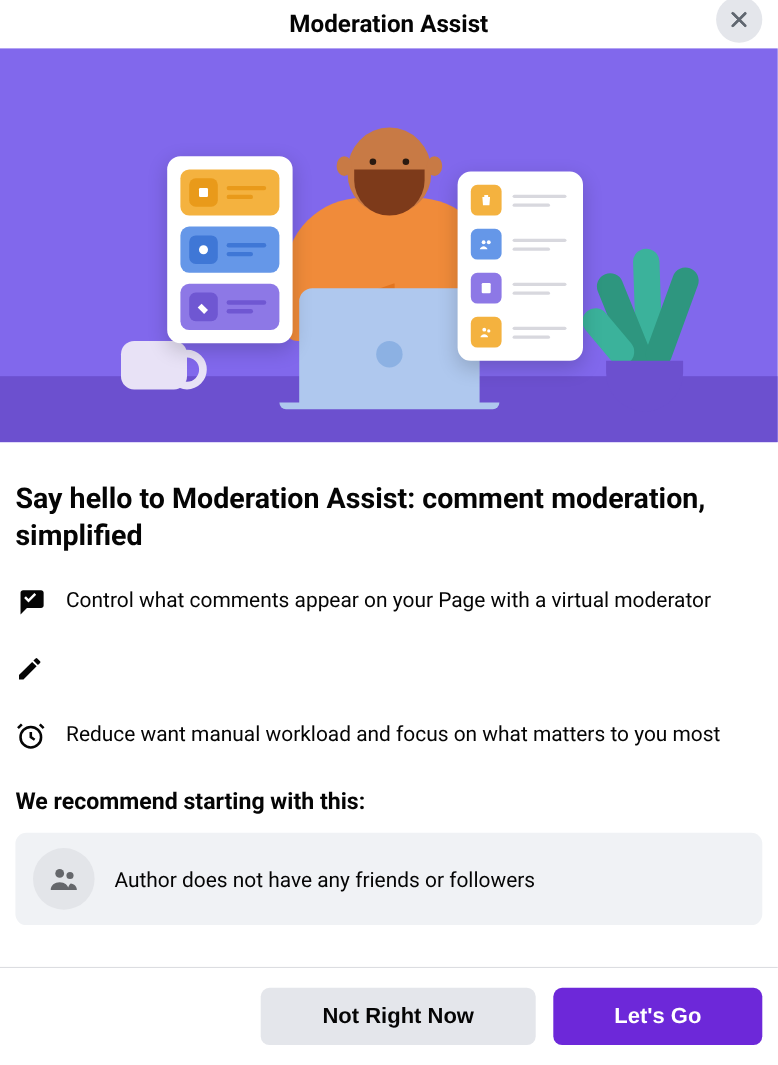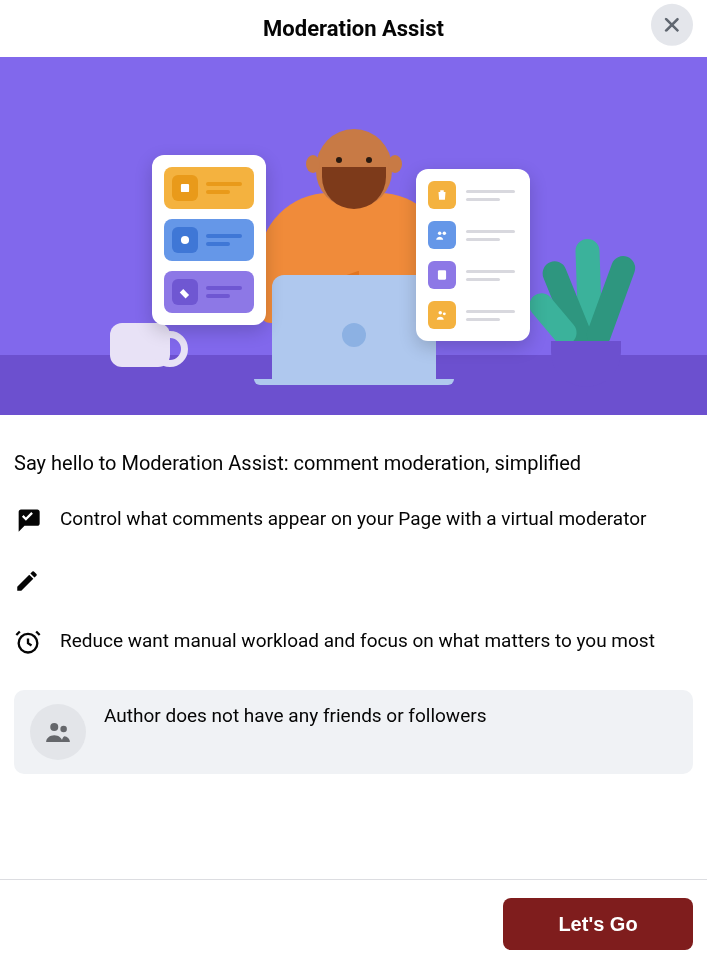--- a/index.html
+++ b/index.html
@@ -10,21 +10,21 @@
     background: #fff;
     color: #050505;
     display: flex;
     flex-direction: column;
   }
   .header {
     display: flex;
     align-items: center;
     justify-content: center;
     position: relative;
-    height: 57px;
+    height: 44px;
     padding: 0 16px;
   }
   .header-title {
     font-size: 22px;
     font-weight: 700;
   }
   .close-btn {
     position: absolute;
     right: 14px;
     top: 50%;
@@ -192,22 +192,22 @@
   .mini.y .sq{background:#f4b23f;}
   .mini.b .sq{background:#6597e8;}
   .mini.p .sq{background:#8d78e6;}
 
   .content {
     flex:1;
     padding: 36px 14px 0 14px;
     overflow-y:auto;
   }
   .headline{
-    font-size:20px;
-    font-weight:400;
+    font-size:26px;
+    font-weight:700;
     line-height:1.25;
     margin-bottom:30px;
   }
   .feat{
     display:flex;
     align-items:flex-start;
     gap:18px;
     margin-bottom:30px;
   }
   .feat .ficon{width:28px;flex-shrink:0;color:#050505;}
@@ -217,20 +217,21 @@
     font-size:21px;
     font-weight:700;
     margin-top:18px;
     margin-bottom:16px;
   }
   .recommend-card{
     background:#f0f2f5;
     border-radius:10px;
     padding:14px 16px;
     display:flex;
+    align-items:center;
     gap:18px;
   }
   .rec-icon{
     width:56px;height:56px;border-radius:50%;
     background:#e3e5e9;
     display:flex;align-items:center;justify-content:center;
     color:#65676b;
   }
   .rec-text{font-size:19px;}
 
@@ -244,21 +245,21 @@
   .btn{
     height:52px;
     border-radius:8px;
     border:none;
     font-size:20px;
     font-weight:600;
     cursor:pointer;
     padding:0 36px;
   }
   .btn.secondary{background:#e4e6eb;color:#050505; min-width:250px;}
-  .btn.primary{background:#7f1d1d;color:#fff; min-width:190px;}
+  .btn.primary{background:#6d28d9;color:#fff; min-width:190px;}
 </style>
 </head>
 <body>
 
 <div class="header">
   <div class="header-title">Moderation Assist</div>
   <div class="close-btn">
     <svg viewBox="0 0 24 24">
         <path d="M18.3 5.71 12 12l6.3 6.29-1.41 1.42L10.59 13.4l-6.3 6.3-1.4-1.42L9.17 12 2.88 5.71 4.3 4.29l6.29 6.3 6.3-6.3z" transform="translate(1 0)" fill="#606770"></path>
         <path d="M6 6 L18 18 M18 6 L6 18" stroke="#606770" stroke-width="2.6" stroke-linecap="round"></path>
@@ -401,28 +402,30 @@
   <div class="feat">
     <div class="ficon">
       <svg viewBox="0 0 24 24" width="28" height="28" fill="none" stroke="#050505" stroke-width="2">
           <circle cx="12" cy="13" r="8"></circle>
           <path d="M12 9v4l3 2M5 3 2 6M19 3l3 3"></path>
         </svg>
     </div>
     <div class="ftext">Reduce want manual workload and focus on what matters to you most</div>
   </div>
 
+  <div class="recommend-title">We recommend starting with this:</div>
 
   <div class="recommend-card">
     <div class="rec-icon">
       <svg viewBox="0 0 24 24" width="30" height="30" fill="#65676b">
           <circle cx="9" cy="8" r="3.2"></circle>
           <circle cx="16.5" cy="9.5" r="2.6"></circle>
           <path d="M2.5 20c0-3.3 3-5.5 6.5-5.5S15.5 16.7 15.5 20H2.5zM15 20c0-2 .7-3.6 2-4.6 2.6.3 4.5 2.1 4.5 4.6H15z"></path>
         </svg>
     </div>
     <div class="rec-text">Author does not have any friends or followers</div>
   </div>
 </div>
 
 <div class="footer">
+  <button class="btn secondary">Not Right Now</button>
   <button class="btn primary">Let's Go</button>
 </div>
 
 </body></html>

